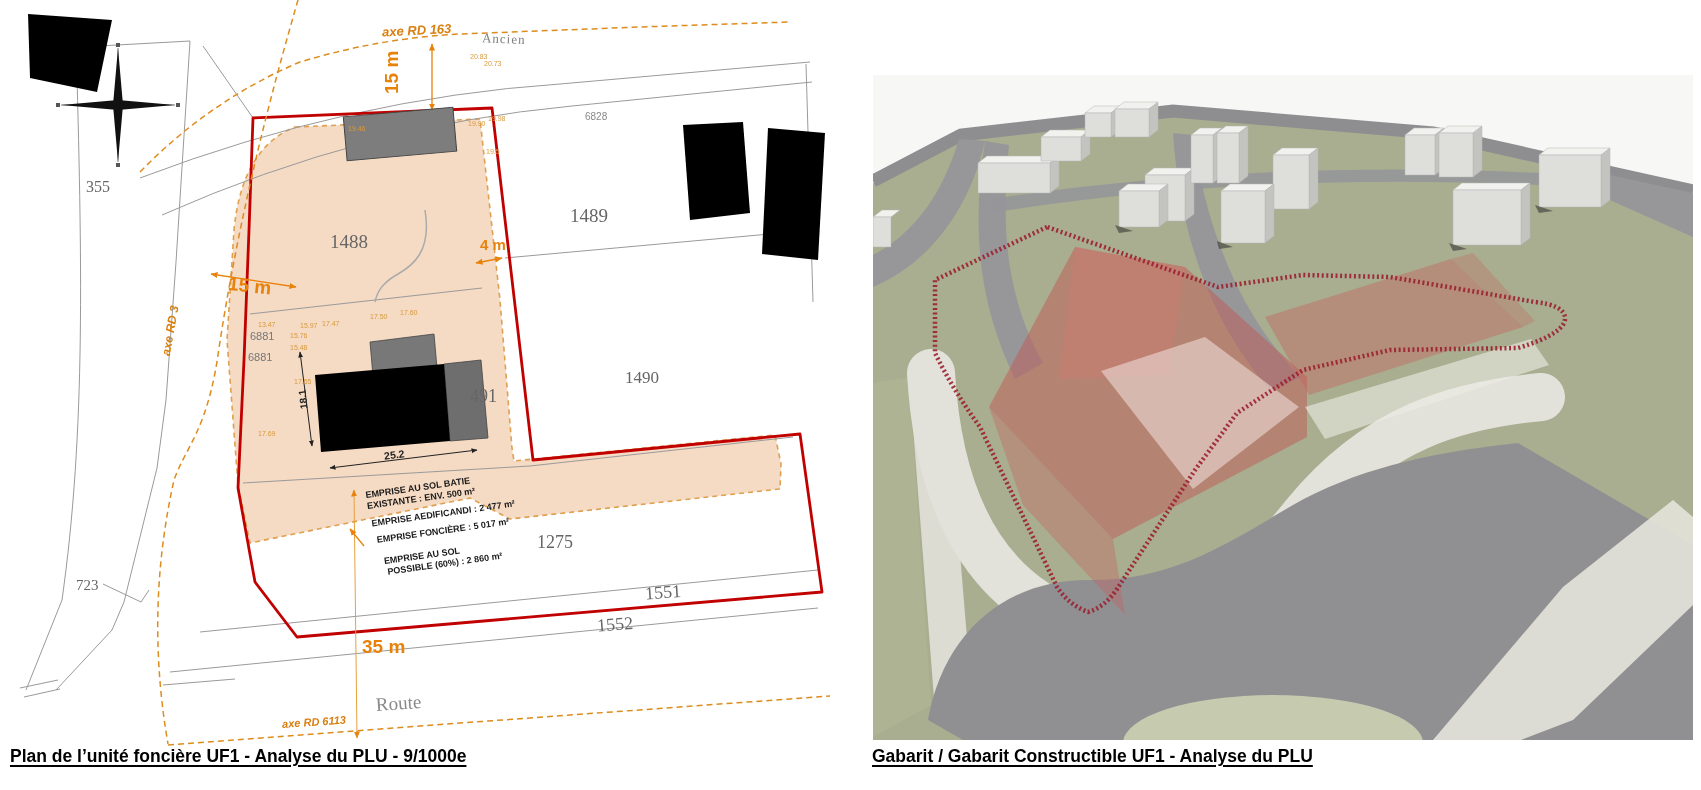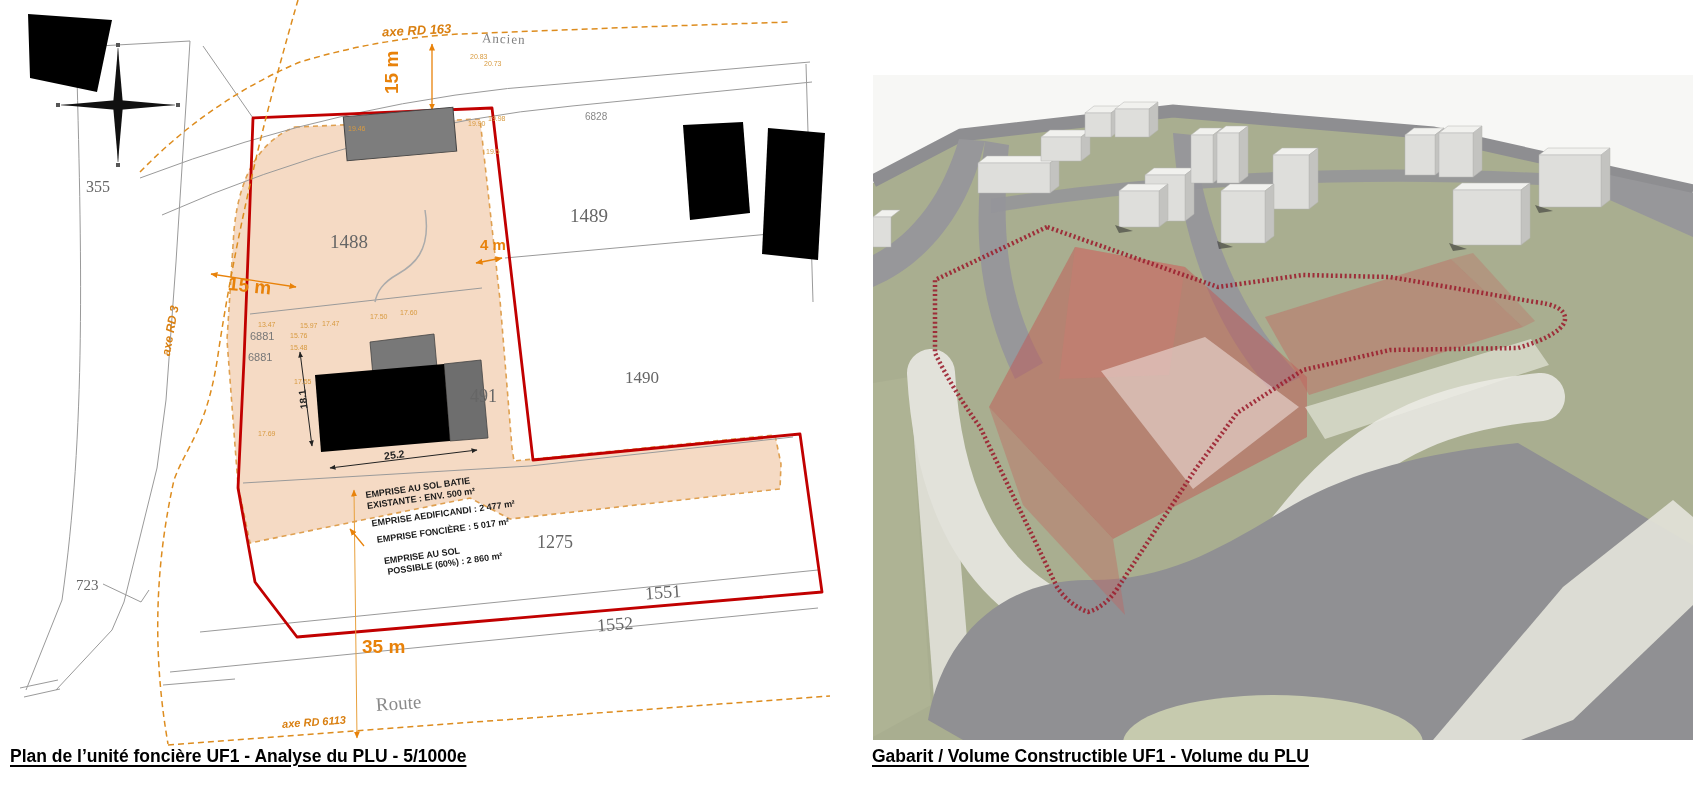--- a/index.html
+++ b/index.html
@@ -273,14 +273,14 @@
     <path d="M116,332 L240,464 L252,540 L150,430 Z" fill="rgba(196,98,92,0.38)"></path>
     <path d="M392,242 L578,184 L650,252 L436,320 Z" fill="rgba(196,98,92,0.42)"></path>
     <path d="M432,332 L658,264 L676,290 L452,364 Z" fill="rgba(236,236,229,0.60)"></path>
     <path d="M578,184 L600,178 L662,246 L650,252 Z" fill="rgba(196,98,92,0.30)"></path>
   </g>
 
   <path d="M174,152 L62,205 L62,278 Q80,315 107,352 L184,512 Q196,530 215,537 Q232,532 244,514 L322,395 L364,338 L430,295 L517,275 L645,273 Q694,258 692,242 Q690,230 662,227 L517,202 L430,200 L345,212 Z" fill="none" stroke="#9b2030" stroke-width="4.5" stroke-dasharray="2 2.6" stroke-linejoin="round" opacity="0.9"></path>
 </svg>
 </div>
 
-<div class="caption" style="left:10px;">Plan de l’unité foncière UF1 - Analyse du PLU - 5/1000e</div>
-<div class="caption" style="left:872px;">Gabarit / Volume Constructible UF1 - Volume du PLU</div>
+<div class="caption" style="left:10px;">Plan de l’unité foncière UF1 - Analyse du PLU - 9/1000e</div>
+<div class="caption" style="left:872px;">Gabarit / Gabarit Constructible UF1 - Analyse du PLU</div>
 
 </body></html>

